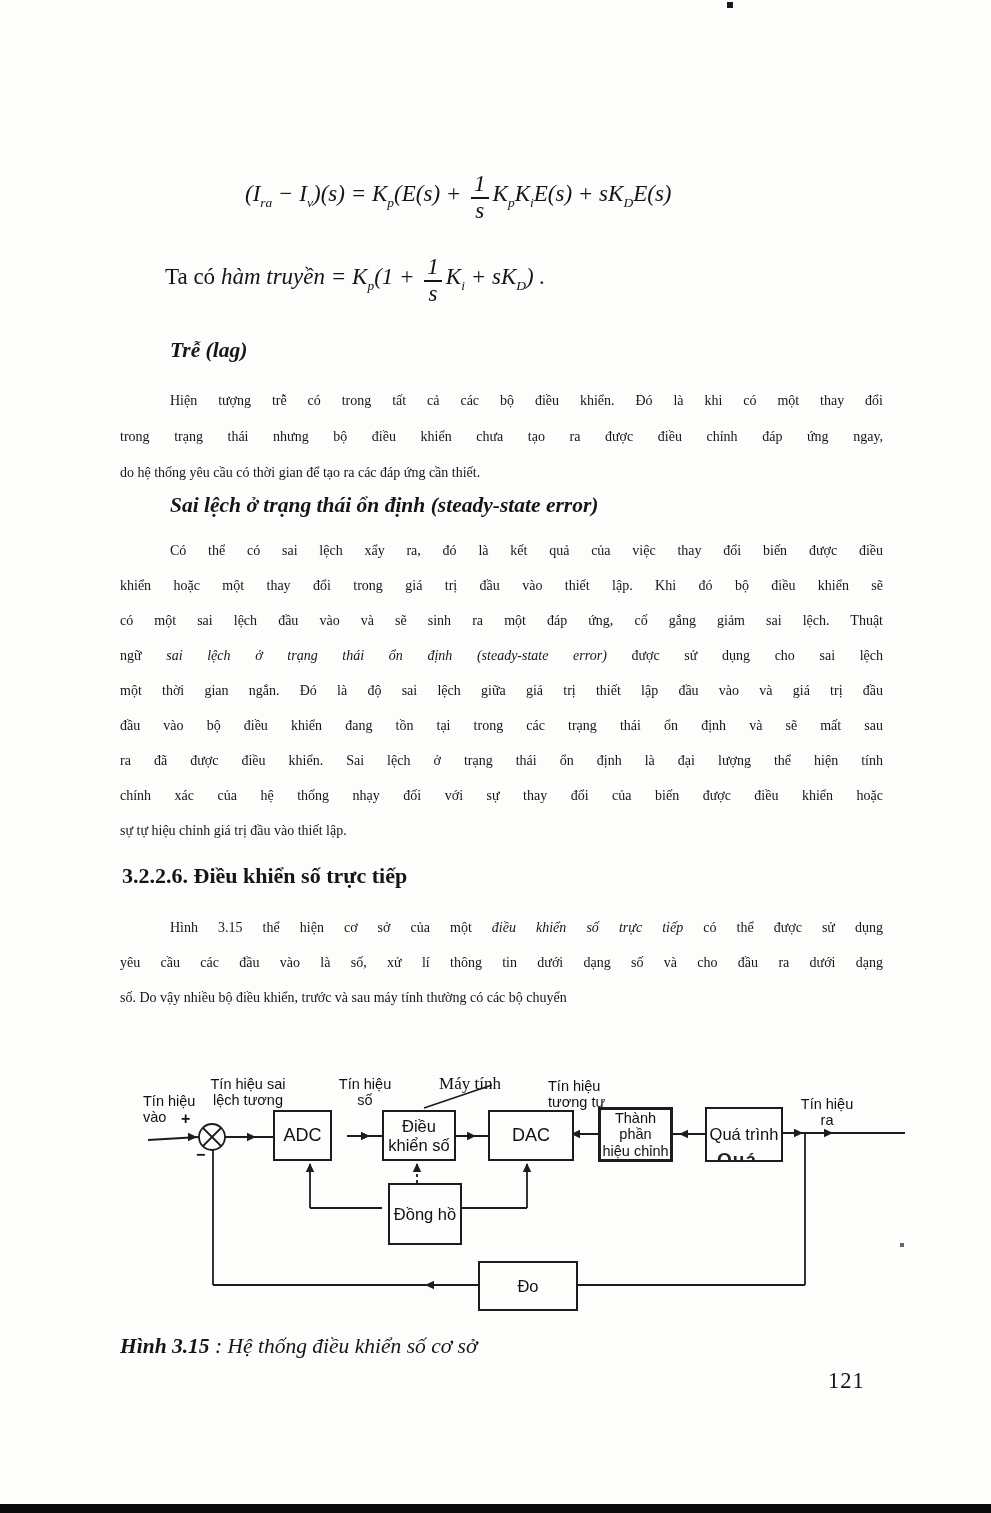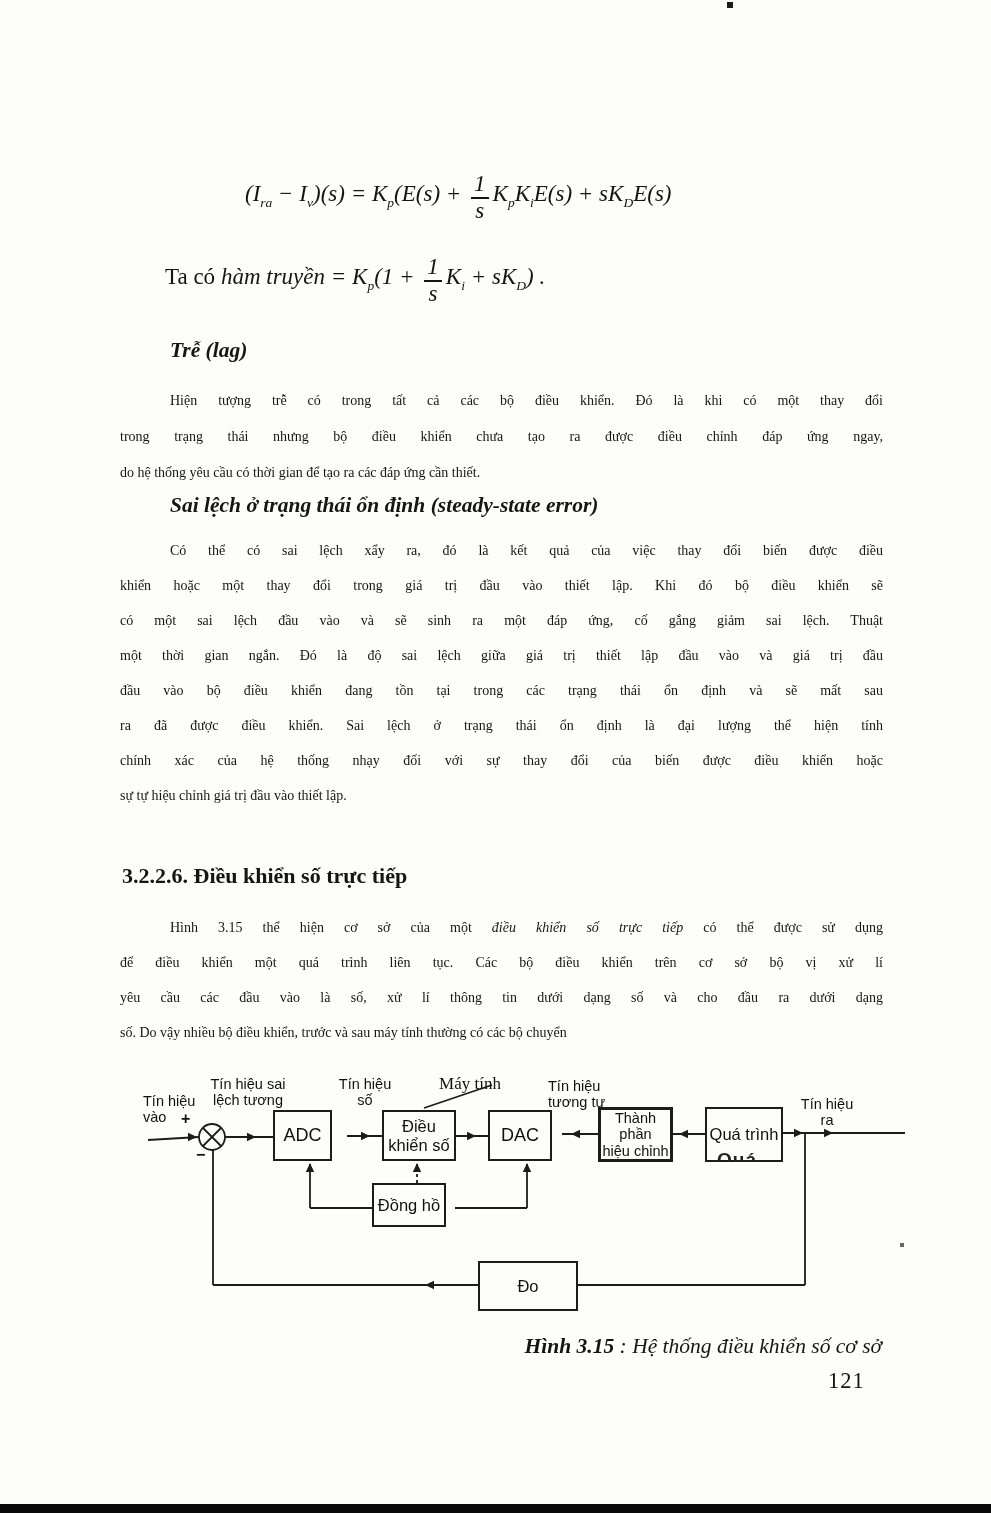--- a/index.html
+++ b/index.html
@@ -30,21 +30,21 @@
   .dbox{position:absolute;z-index:2;box-sizing:border-box;border:2.4px solid #1c1c1c;background:#fdfdfc;
         display:flex;flex-direction:column;align-items:center;justify-content:center;
         font-size:16.5px;line-height:1.12;text-align:center;color:#111;}
   .dbox.thick{border-width:3px;}
   .dlabel{position:absolute;z-index:3;font-size:14.5px;line-height:1.12;text-align:center;color:#111;}
   .dlabel span{display:block;}
   .dlabel.leftal{text-align:left;}
   .smudge{position:absolute;bottom:-2px;left:10px;height:13px;overflow:hidden;
           font-weight:bold;font-size:19px;color:#222;letter-spacing:1px;}
   .sign{position:absolute;z-index:3;font-size:16px;font-weight:bold;color:#111;}
-  .caption{position:absolute;left:120px;width:762px;text-align:right;
+  .caption{position:absolute;left:120px;width:762px;text-align:left;
            font-style:italic;font-size:21.5px;}
   .caption b{font-weight:bold;}
   .pagenum{position:absolute;font-size:22.5px;letter-spacing:1px;}
   .bottombar{position:absolute;left:0;top:1504px;width:991px;height:9px;background:#0a0a0a;}
   .speck{position:absolute;background:#1a1a1a;}
 </style>
 </head>
 <body>
 
 <div class="page">
@@ -62,31 +62,31 @@
     <div class="line lh36 indent">Hiện tượng trễ có trong tất cả các bộ điều khiển. Đó là khi có một thay đổi</div>
     <div class="line lh36">trong trạng thái  nhưng  bộ điều khiển chưa tạo ra được điều chỉnh đáp ứng ngay,</div>
     <div class="line lh36 last">do hệ thống yêu cầu có thời gian  để tạo ra các đáp ứng cần thiết.</div>
   </div>
 
   <div class="h-bi" style="left:170px;top:493px;">Sai lệch ở trạng thái ổn định (steady-state error)</div>
   <div class="para" style="left:120px;top:533px;">
     <div class="line indent">Có thể có sai lệch xẩy ra, đó là kết quả của việc thay đổi  biến được  điều</div>
     <div class="line">khiển hoặc một thay đổi trong giá trị đầu vào thiết lập.  Khi đó bộ điều khiển sẽ</div>
     <div class="line">có một sai lệch đầu vào và sẽ sinh ra một đáp ứng, cố gắng giảm sai lệch.  Thuật</div>
+    <div class="line"><span>ngữ </span><span class="it">sai lệch ở trạng thái ổn định (steady-state error)</span><span> được sử dụng cho sai lệch</span></div>
     <div class="line">một thời gian ngắn. Đó là độ sai lệch giữa giá trị thiết lập  đầu vào và giá trị đầu</div>
     <div class="line">đầu vào bộ điều khiển đang tồn tại trong các trạng thái ổn định và sẽ mất sau</div>
     <div class="line">ra đã được điều khiển. Sai lệch ở trạng thái ổn định là đại lượng thể hiện tính</div>
     <div class="line">chính xác của hệ thống nhạy đối với  sự thay đổi của  biến  được điều khiển hoặc</div>
     <div class="line last">sự tự hiệu chỉnh   giá trị đầu vào thiết  lập.</div>
   </div>
 
   <div class="h-b" style="left:122px;top:863px;">3.2.2.6. Điều khiển số trực tiếp</div>
   <div class="para" style="left:120px;top:910px;">
     <div class="line indent"><span>Hình 3.15 thể hiện cơ sở của một </span><span class="it">điều khiển số trực tiếp</span><span> có thể được sử dụng</span></div>
-    <div class="line">để điều khiển một quá trình liên tục.  Các bộ điều khiển trên cơ sở bộ vị xử  lí</div>
     <div class="line">yêu cầu các đầu vào là số, xử lí thông tin dưới dạng số và cho đầu ra dưới dạng</div>
     <div class="line last">số.  Do vậy nhiều bộ điều khiển, trước và sau máy tính thường có  các bộ chuyển</div>
   </div>
 
   <div class="diagram">
     <svg width="991" height="255" viewBox="0 0 991 255">
       <g stroke="#1c1c1c" stroke-width="1.8" fill="none">
 
         <line x1="148" y1="70" x2="199" y2="67"></line>
 
@@ -136,32 +136,32 @@
       </g>
     </svg>
 
     <div class="dbox" style="left:273px;top:40px;width:59px;height:51px;font-size:18px;">
         <span>ADC</span>
       </div>
     <div class="dbox" style="left:382px;top:40px;width:74px;height:51px;">
         <span>Điều</span>
         <span>khiển số</span>
       </div>
-    <div class="dbox" style="left:488px;top:40px;width:64px;height:51px;font-size:18px;">
+    <div class="dbox" style="left:488px;top:40px;width:86px;height:51px;font-size:18px;">
         <span>DAC</span>
       </div>
     <div class="dbox thick" style="left:598px;top:37px;width:75px;height:55px;font-size:14.5px;">
         <span>Thành phần</span>
         <span>hiệu chỉnh</span>
       </div>
     <div class="dbox" style="left:705px;top:37px;width:78px;height:55px;">
         <span>Quá trình</span>
         <span class="smudge">Quá</span>
       </div>
-    <div class="dbox" style="left:372px;top:113px;width:74px;height:44px;">
+    <div class="dbox" style="left:388px;top:113px;width:74px;height:62px;">
         <span>Đồng hồ</span>
       </div>
     <div class="dbox" style="left:478px;top:191px;width:100px;height:50px;">
         <span>Đo</span>
       </div>
 
     <div class="dlabel leftal" style="left:143px;top:23px;width:80px;">
         <span>Tín  hiệu</span>
         <span>vào</span>
       </div>

